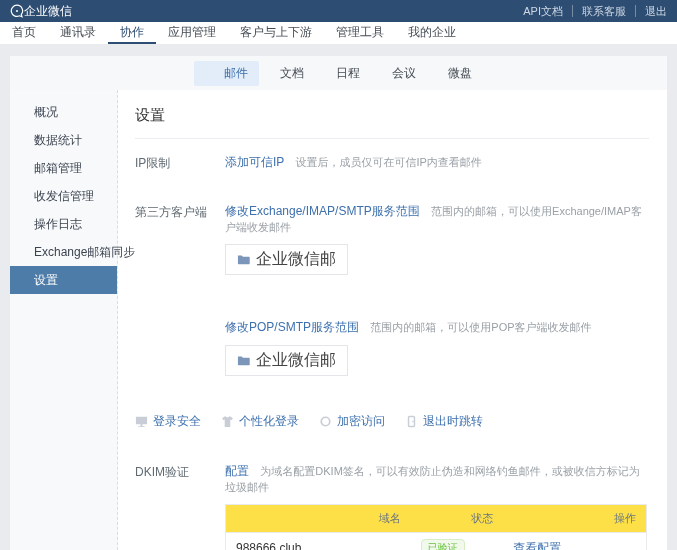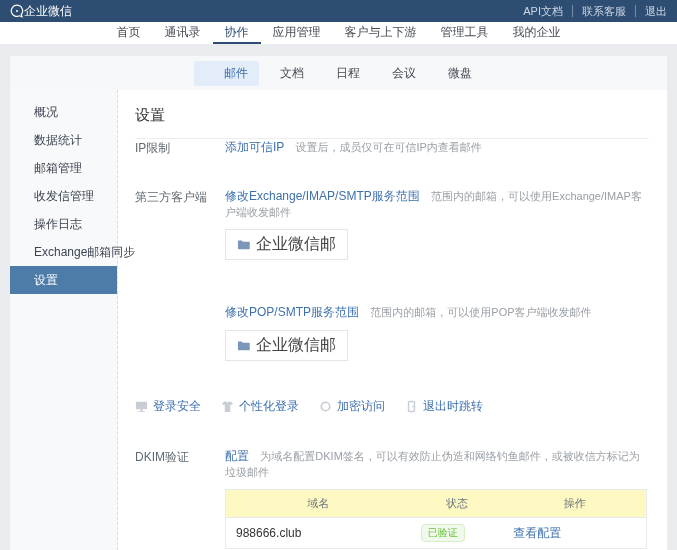--- a/index.html
+++ b/index.html
@@ -11,21 +11,21 @@
   }
   
   .topbar { height: 22px; background: #2e4d72; display: flex; align-items: center;
     justify-content: space-between; padding: 0 10px; color: #fff; }
   .brand { display: flex; align-items: center; gap: 0; font-size: 12px; cursor: pointer; }
   .topbar-links { display: flex; align-items: center; font-size: 11px; color: #ccd7e4; }
   .topbar-link { padding: 0 9px; cursor: pointer; line-height: 12px; }
   .topbar-link + .topbar-link { border-left: 1px solid rgba(255,255,255,.35); }
   .topbar-link:last-child { padding-right: 0; }
   
-  .mainnav { height: 22px; background: #fff; display: flex; justify-content: center; }
+  .mainnav { height: 22px; background: #fff; display: flex; justify-content: flex-start; }
   .nav-item { font-size: 12px; color: #454c54; display: flex; align-items: center;
     padding: 0 12px; border-bottom: 2px solid transparent; cursor: pointer; }
   .nav-item.active { color: #2e4d72; border-bottom-color: #2e4d72; }
   
   .panel { margin: 12px 10px 0; background: #fff; height: 494px; }
   .subtabs { height: 34px; background: #f7f8fa; display: flex; justify-content: center;
     align-items: center; gap: 10px; }
   .subtab { padding: 4px 11px; color: #454c54; border-radius: 2px; cursor: pointer; font-size: 12px; }
   .subtab.active { background: #e3edf9; color: #3d70ad; padding-left: 30px; }
   .panel-body { display: flex; height: 460px; }
@@ -46,28 +46,28 @@
   .hint { color: #9aa0a6; font-size: 11px; margin-left: 8px; }
   .tag { display: inline-flex; align-items: center; gap: 6px; border: 1px solid #e3e5e8;
     background: #fff; padding: 4px 11px; margin-top: 9px; font-size: 16px; color: #444; cursor: pointer; }
   .weblinks { display: flex; gap: 20px; }
   .weblink { display: inline-flex; align-items: center; gap: 5px; color: #3d70ad;
     cursor: pointer; font-size: 12px; }
   .wicon { width: 13px; height: 13px; flex: none; }
   
   .dkim-table { width: 422px; border: 1px solid #e8eaec; border-collapse: collapse;
     margin-top: 9px; table-layout: fixed; }
-  .dkim-table th { background: #fef9c3; color: #6b7480; font-weight: 400; text-align: center;
+  .dkim-table th { background: #fde047; color: #6b7480; font-weight: 400; text-align: right;
     font-size: 11px; padding: 6px 10px; border-bottom: 1px solid #e8eaec; }
   .dkim-table td { padding: 6px 10px; font-size: 12px; border-bottom: 1px solid #f0f1f3; }
   .dkim-table tr:last-child td { border-bottom: none; }
   .col-domain { width: 44%; } .col-status { width: 22%; } .col-action { width: 34%; }
   .badge { display: inline-block; font-size: 10px; padding: 2px 6px; border-radius: 4px; line-height: 12px; }
   .badge.success { color: #67c23a; background: #f0f9eb; border: 1px solid #d7edc6; }
-  .mt-s1 { } .mt-s2 { margin-top: 31px; } .mt-sub { margin-top: 44px; }
+  .mt-s1 { margin-top: 15px; } .mt-s2 { margin-top: 31px; } .mt-sub { margin-top: 44px; }
   .mt-s3 { margin-top: 37px; } .mt-s4 { margin-top: 33px; }
 </style>
 </head>
 <body>
 
 <div class="topbar">
   <div class="brand">
     <svg class="logo" width="14" height="14" viewBox="0 0 14 14">
       <path d="M7 1.2a5.6 5.6 0 1 0 2.4 10.6l2.6 1-.7-2.4A5.6 5.6 0 0 0 7 1.2z" fill="none" stroke="#fff" stroke-width="1.2"></path>
       <circle cx="7" cy="7" r="1" fill="#fff"></circle>

